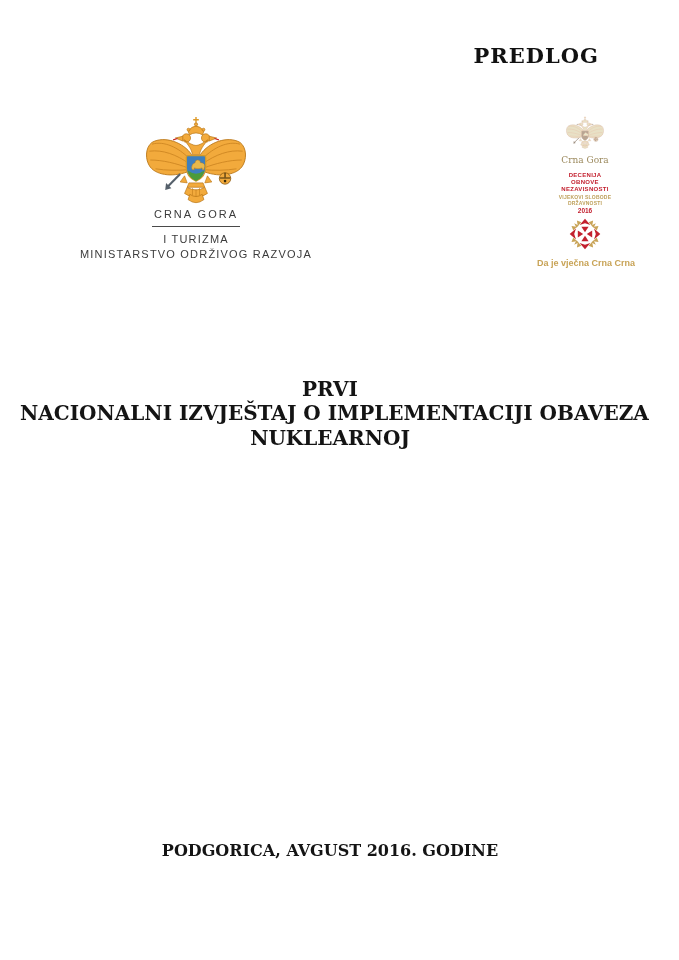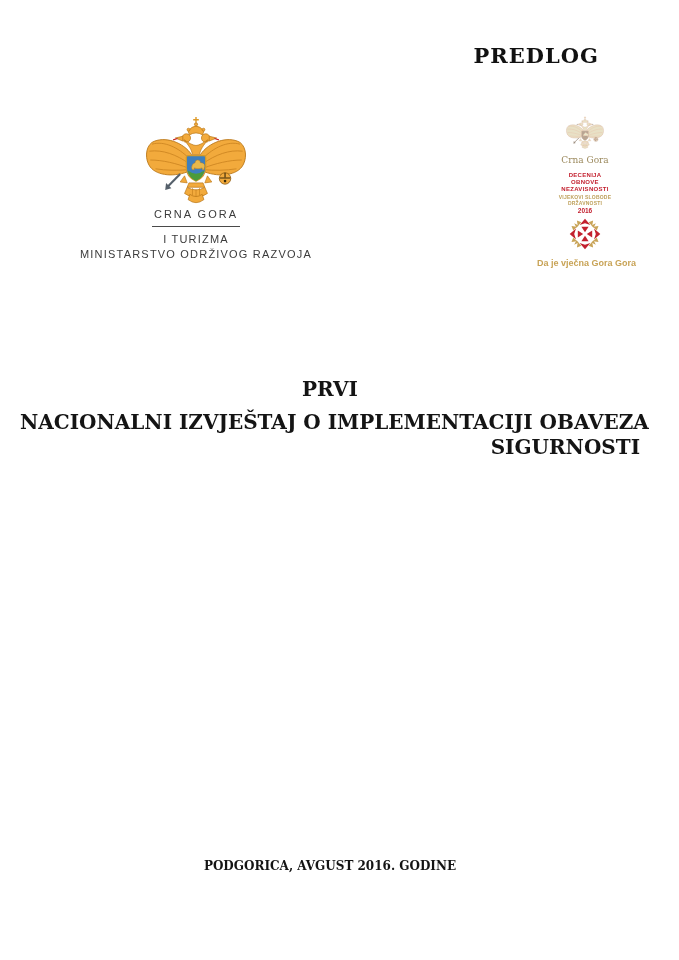--- a/index.html
+++ b/index.html
@@ -59,29 +59,29 @@
     margin-top:2px;font-weight:bold;font-size:9px;
     color:#C8A356;white-space:nowrap;
   }
 
   
   .title-block{
     position:absolute;top:377px;left:20px;width:620px;
     text-align:center;
     font-family:"DejaVu Serif",serif;font-weight:bold;color:#141414;
   }
-  .title-top{font-size:20px;margin-bottom:9px;}
-  .title-line{font-size:20px;line-height:25px;white-space:nowrap;text-align:right;}
+  .title-top{font-size:20px;}
+  .title-line{font-size:20px;line-height:25px;white-space:nowrap;}
 
   
   .footer{
-    position:absolute;top:859px;left:20px;width:620px;
+    position:absolute;top:841px;left:20px;width:620px;
     text-align:center;
     font-family:"DejaVu Serif",serif;font-weight:bold;
-    font-size:12px;color:#141414;white-space:nowrap;
+    font-size:16px;color:#141414;white-space:nowrap;
   }
 
   .hidden-defs{position:absolute;width:0;height:0;overflow:hidden;}
 </style>
 </head>
 <body>
 
 <svg class="hidden-defs" aria-hidden="true">
   <defs>
     <symbol id="coa" viewBox="0 0 120 100">
@@ -181,24 +181,24 @@
       <div>NEZAVISNOSTI</div>
     </div>
     <div class="gold-lines">
       <div>VIJEKOVI SLOBODE</div>
       <div>DRŽAVNOSTI</div>
     </div>
     <div class="year">2016</div>
     <svg class="star-svg" viewBox="0 0 40 40">
       <use href="#decstar"></use>
     </svg>
-    <div class="slogan">Da je vječna Gora Gora</div>
+    <div class="slogan">Da je vječna Crna Crna</div>
   </div>
 
   <div class="title-block">
     <div class="title-top">PRVI</div>
     <div class="title-line">NACIONALNI IZVJEŠTAJ O IMPLEMENTACIJI OBAVEZA</div>
-    <div class="title-line">SIGURNOSTI</div>
+    <div class="title-line">NUKLEARNOJ</div>
   </div>
 
   <div class="footer">PODGORICA, AVGUST 2016. GODINE</div>
 
 </div>
 
 </body></html>

